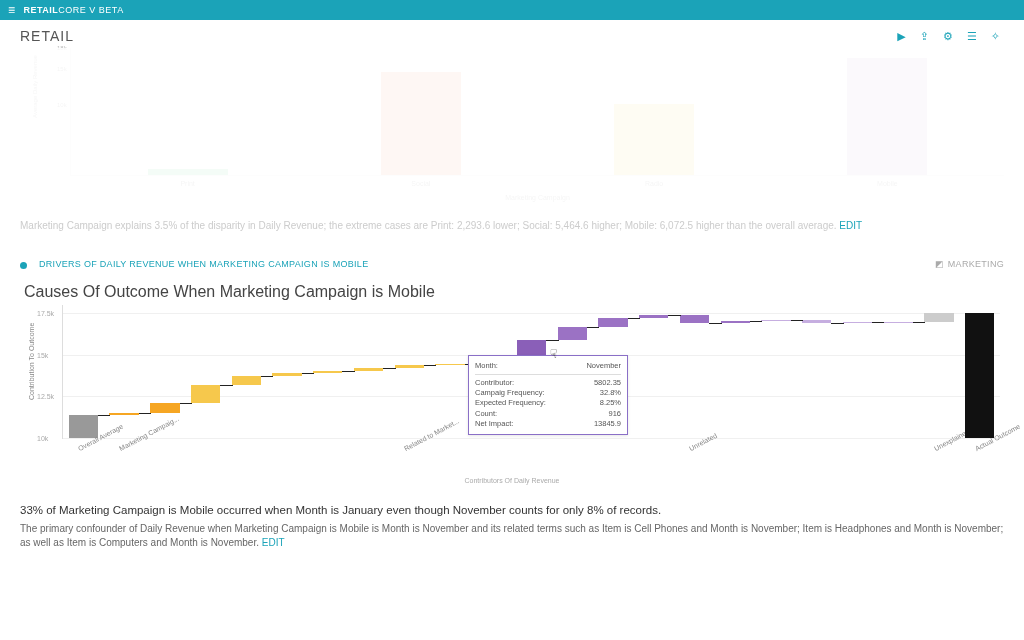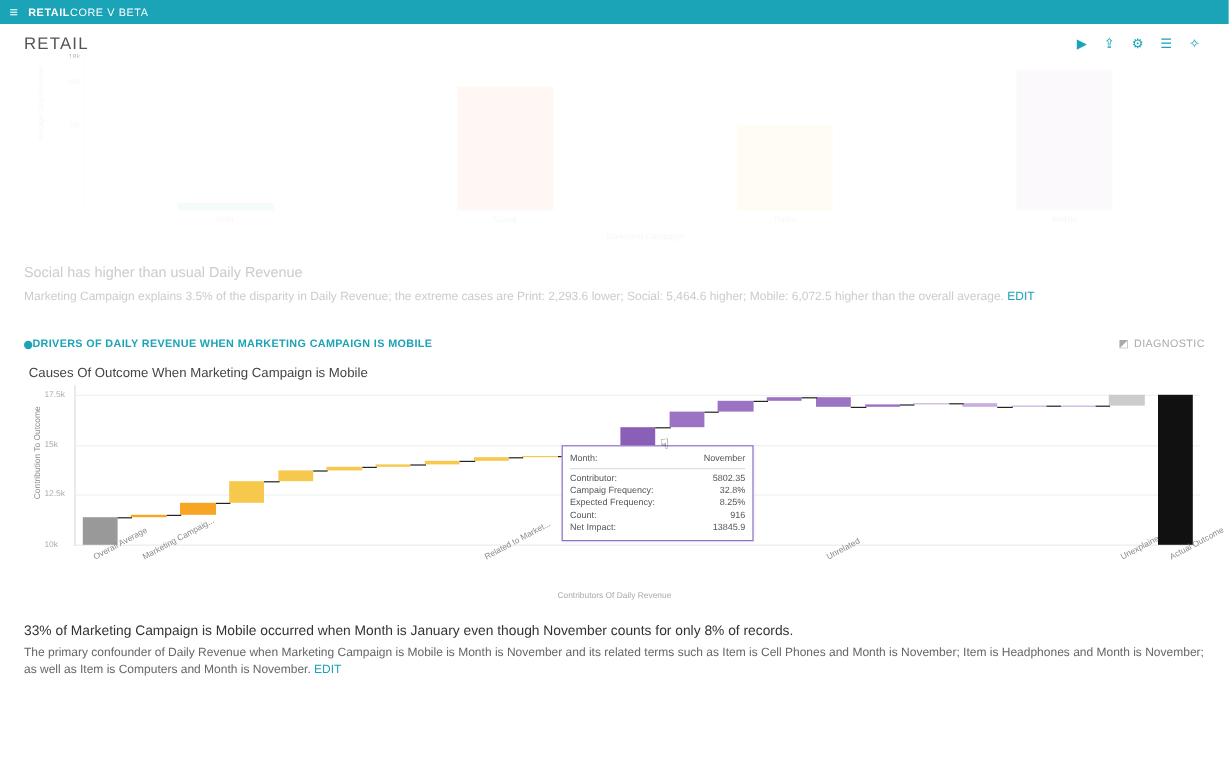--- a/index.html
+++ b/index.html
@@ -20,25 +20,25 @@
   .barchart .tick { position:absolute; left:-14px; font-size:6px; color:#bbb; }
   .barchart .bar { position: absolute; bottom:0; width: 80px; }
   .barchart .catlbl { position:absolute; bottom:-12px; font-size:7px; color:#bbb; text-align:center; width:80px; }
   .barchart .xlbl { position:absolute; bottom:-26px; left:50%; transform:translateX(-50%); font-size:7px; color:#bbb; }
 
   .insight1 { color:#ccc; font-size:10px; line-height:1.5; }
   .insight1 .title { font-size:12px; color:#ccc; margin-bottom:4px; }
   .insight1 .edit { color:#1ba3b8; }
 
   .sectionbar { margin-top: 26px; display:flex; justify-content:space-between; align-items:center; font-size:9px; letter-spacing:.3px; }
-  .sectionbar .left { color:#1ba3b8; font-weight:700; display:flex; align-items:flex-end; gap:0;}
+  .sectionbar .left { color:#1ba3b8; font-weight:400; display:flex; align-items:flex-end; gap:12px;}
   .sectionbar .dot { width:7px; height:7px; border-radius:50%; background:#1ba3b8; display:inline-block;}
   .sectionbar .right { color:#aaa; display:flex; align-items:center; gap:4px;}
 
-  .subtitle { font-size:11px; color:#444; margin:14px 0 4px 4px; }
+  .subtitle { font-size:16px; color:#444; margin:14px 0 4px 4px; }
 
   
   .wf-wrap { position:relative; height:170px; margin-left:30px; margin-right:4px; }
   .wf-wrap .ylbl { position:absolute; left:-22px; top:95px; transform:rotate(-90deg); transform-origin:left top; font-size:7px; color:#888; white-space:nowrap;}
   .wf { position:absolute; left:12px; right:0; top:0; bottom:36px; border-left:1px solid #ddd; border-bottom:1px solid #ddd; }
   .wf .grid { position:absolute; left:0; right:0; border-top:1px solid #f0f0f0; }
   .wf .ytick { position:absolute; left:-26px; font-size:7px; color:#aaa; transform:translateY(-50%); }
   .wf .seg { position:absolute; }
   .wf .conn { position:absolute; height:0; border-top:1.5px solid #222; }
   .wf .catlbl { position:absolute; font-size:7px; color:#888; text-align:center; transform: rotate(-28deg); transform-origin: top left; white-space:nowrap; }
@@ -91,33 +91,32 @@
           <div class="catlbl" style="left: 543.125px;">Radio</div>
           <div class="bar" style="left: 776.375px; height: 117.333px; background: rgb(224, 211, 236);"></div>
           <div class="catlbl" style="left: 776.375px;">Mobile</div>
           <div class="xlbl">Marketing Campaign</div>
         </div>
     </div>
     <div class="fade"></div>
   </div>
 
   <div class="insight1" style="margin-top:-50px;">
-    <div class="title">Social has higher than usual Daily Revenue</div>
     <span>Marketing Campaign explains 3.5% of the disparity in Daily Revenue; the extreme cases are Print: 2,293.6 lower; Social: 5,464.6 higher; Mobile: 6,072.5 higher than the overall average.</span>
     <a class="edit">EDIT</a>
   </div>
 
   <div class="sectionbar">
     <div class="left">
       <span class="dot"></span>
       <span>DRIVERS OF DAILY REVENUE WHEN MARKETING CAMPAIGN IS MOBILE</span>
     </div>
     <div class="right">
       <span>◩</span>
-      <span>DIAGNOSTIC</span>
+      <span>MARKETING</span>
     </div>
   </div>
 
   <div class="subtitle">Causes Of Outcome When Marketing Campaign is Mobile</div>
 
   <div class="wf-wrap">
     <span class="ylbl">Contribution To Outcome</span>
     <div class="wf" id="wf">
         <div class="grid" style="top: 133px;"></div>
         <span class="ytick" style="top: 133px;">10k</span>

